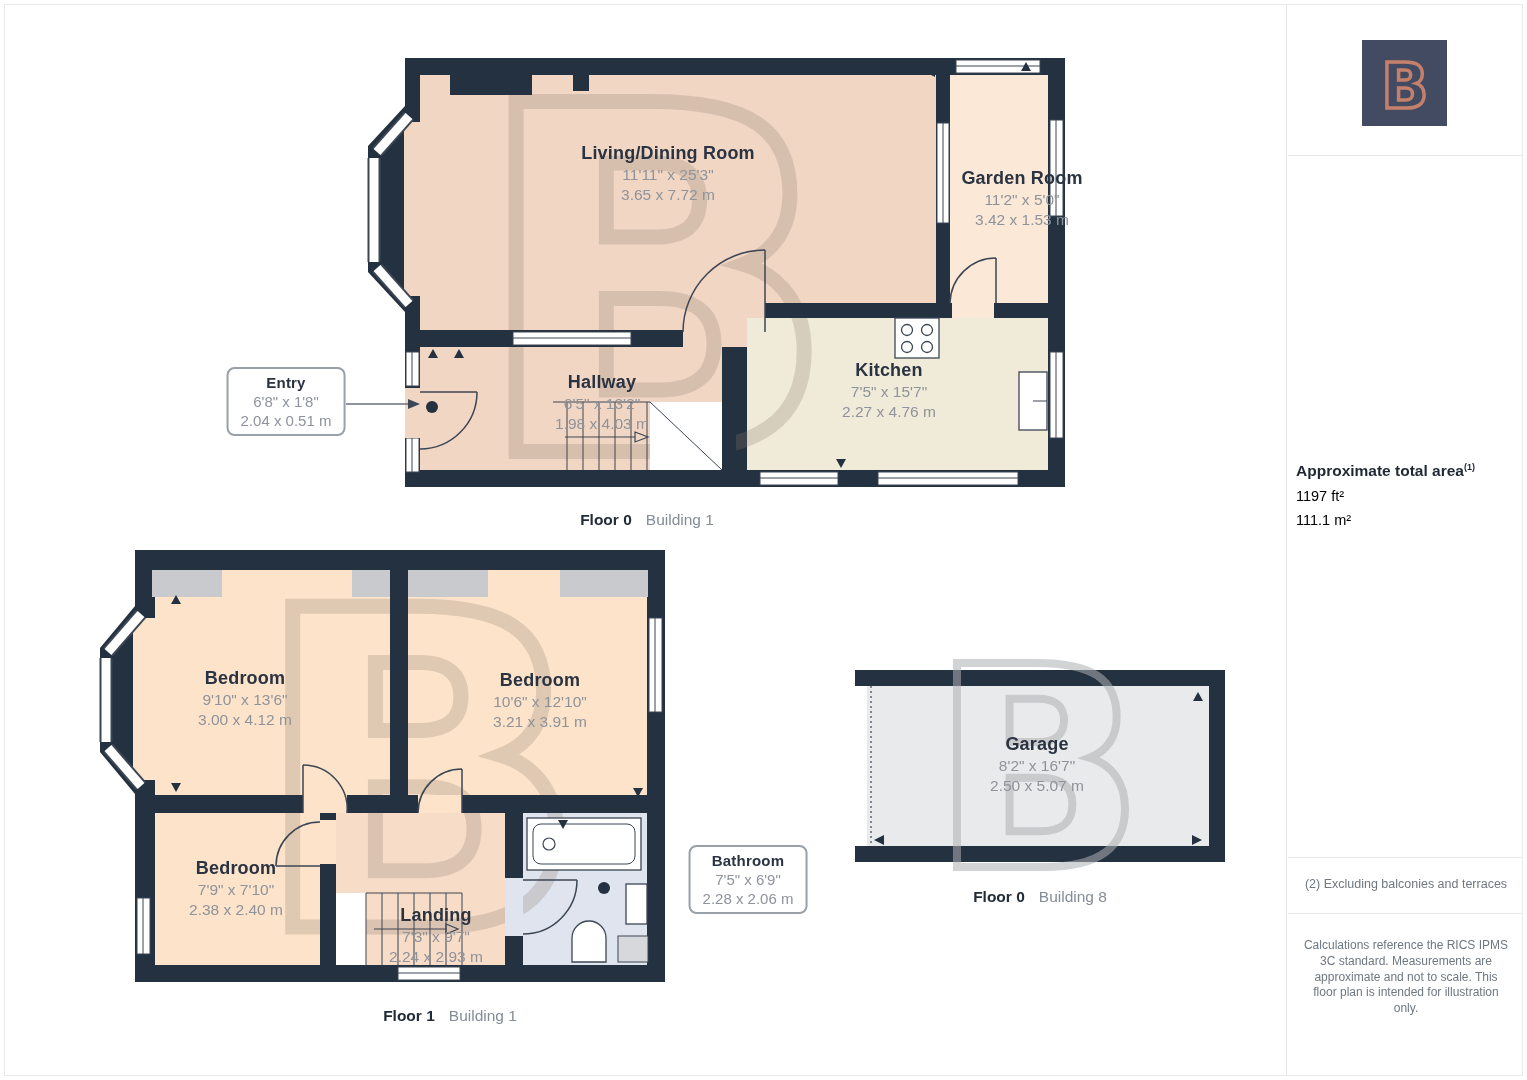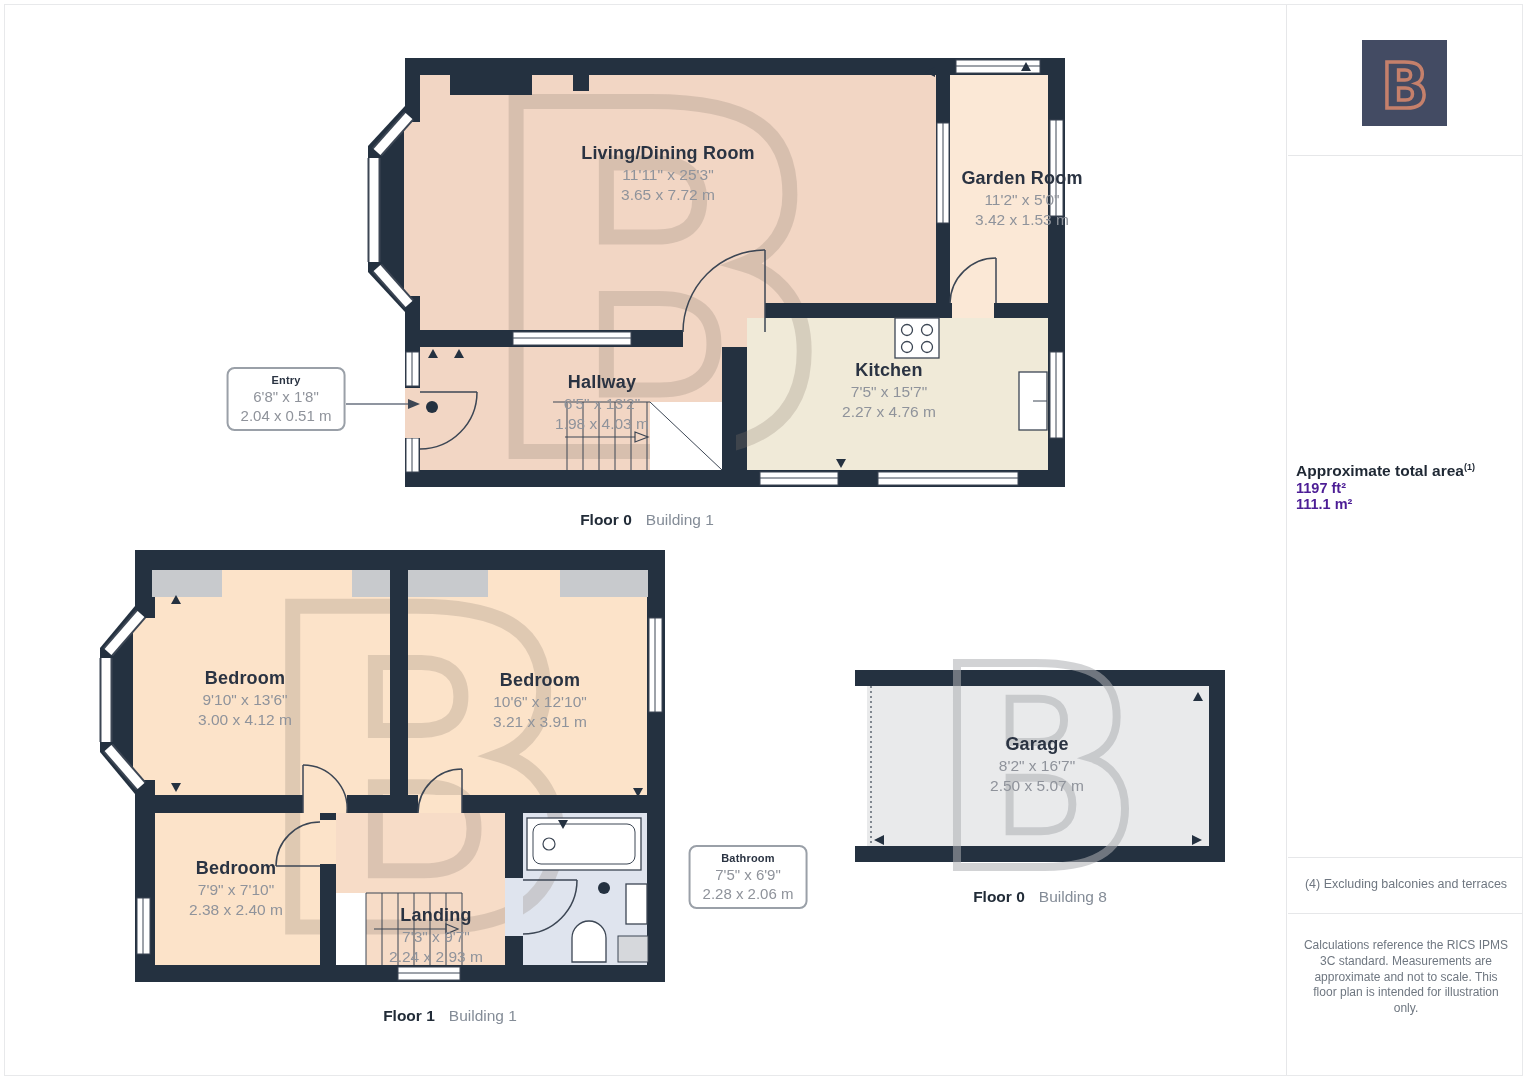--- a/index.html
+++ b/index.html
@@ -8,30 +8,30 @@
   .frame{position:absolute;inset:4px;border:1px solid #e8e9eb;pointer-events:none;}
   .vdiv{position:absolute;left:1286px;top:5px;width:1px;height:1070px;background:#e6e7e9;}
   .hdiv{position:absolute;left:1288px;width:234px;height:1px;background:#e6e7e9;}
   svg.plan{position:absolute;left:0;top:0;}
   .wall{fill:#243140;}
   .room-label{position:absolute;transform:translateX(-50%);text-align:center;white-space:nowrap;}
   .rn{font-size:18px;font-weight:bold;color:#2a3342;letter-spacing:.2px;}
   .rd{font-size:15.5px;color:#8f939b;margin-top:2px;}
   .label-box{position:absolute;transform:translateX(-50%);background:#fff;border:2px solid #9aa0a8;
              border-radius:8px;padding:5px 12px;text-align:center;white-space:nowrap;z-index:5;}
-  .label-box .rn{font-size:11px;}
+  .label-box .rn{font-size:15px;}
   .label-box .rd{font-size:15px;}
   .caption{position:absolute;transform:translateX(-50%);white-space:nowrap;font-size:15.5px;}
   .cf{font-weight:bold;color:#222c38;}
   .cb{color:#848c97;margin-left:14px;}
   .logo{position:absolute;left:1362px;top:40px;width:85px;height:86px;}
   .area-block{position:absolute;left:1296px;top:462px;width:220px;}
   .area-h{font-size:15.5px;font-weight:bold;color:#1f2834;}
   .area-h sup{font-size:9px;}
-  .area-v{font-size:14.5px;color:#4c1d95;margin-top:0;font-weight:bold;}
+  .area-v{font-size:14.5px;color:#000000;margin-top:8px;}
   .footnote{position:absolute;left:1296px;top:877px;width:220px;text-align:center;
             font-size:12.5px;color:#6f7781;}
   .disclaimer{position:absolute;left:1303px;top:938px;width:206px;text-align:center;
               font-size:12px;color:#6f7781;line-height:1.32;}
 </style>
 </head>
 <body>
 
 <div class="page">
 
@@ -337,17 +337,17 @@
     <rect x="0" y="0" width="85" height="86" fill="#434b63"></rect>
     <text x="43" y="46" font-family="DejaVu Sans, sans-serif" font-weight="bold" font-size="62" text-anchor="middle" dominant-baseline="central" fill="none" stroke="#c5806b" stroke-width="3.5">B</text>
   </svg>
 
   <div class="area-block">
     <div class="area-h"><span>Approximate total area</span><sup>(1)</sup></div>
     <div class="area-v">1197 ft²</div>
     <div class="area-v">111.1 m²</div>
   </div>
 
-  <div class="footnote">(4) Excluding balconies and terraces</div>
+  <div class="footnote">(2) Excluding balconies and terraces</div>
   <div class="disclaimer">Calculations reference the RICS IPMS 3C standard. Measurements are approximate and not to scale. This floor plan is intended for illustration only.</div>
 
   <div class="frame"></div>
 </div>
 
 </body></html>

